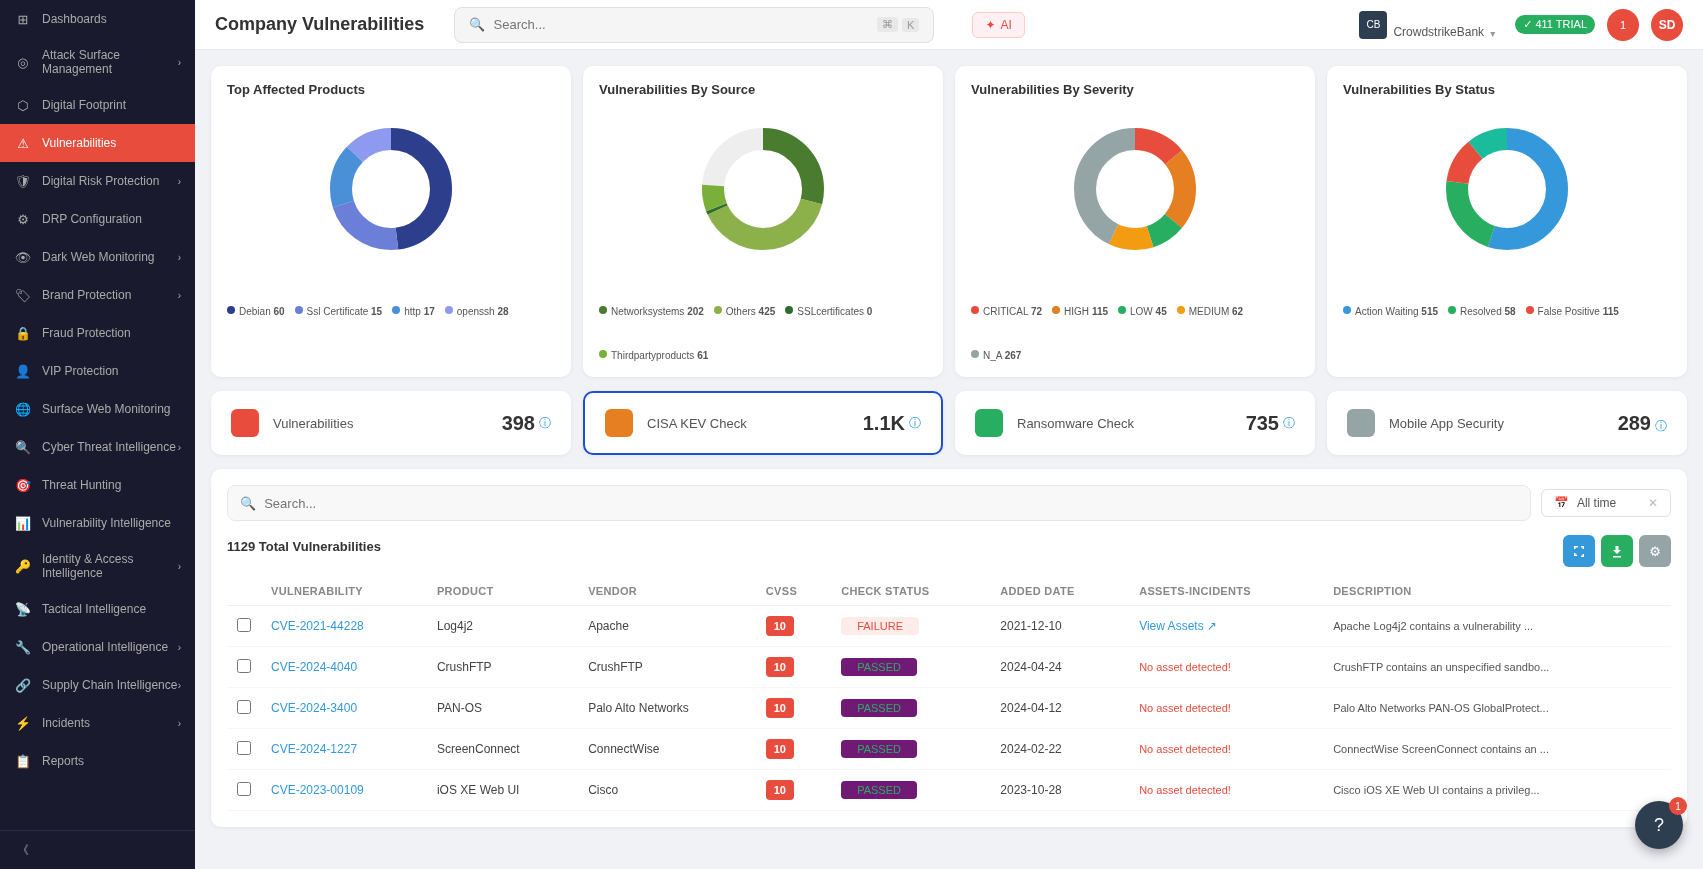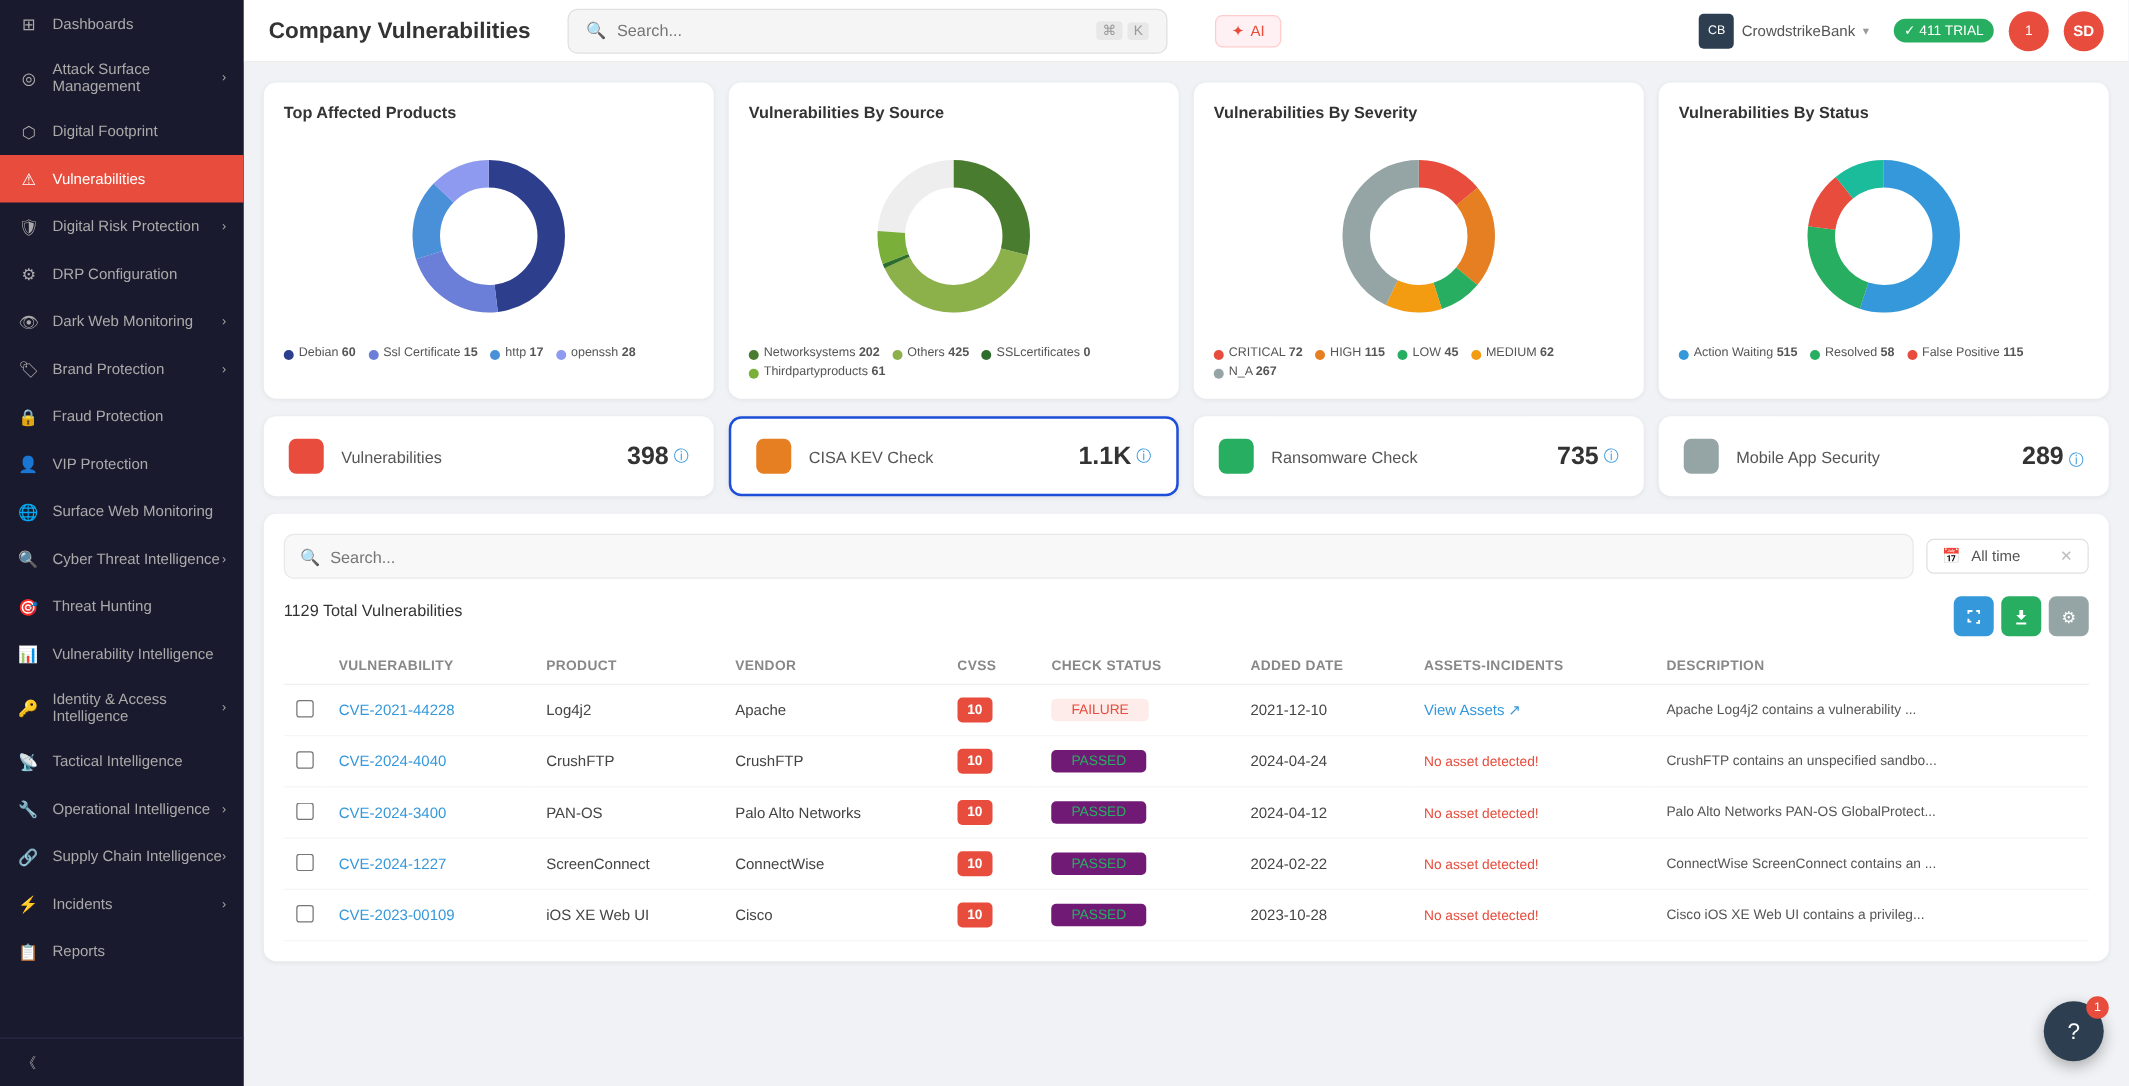--- a/index.html
+++ b/index.html
@@ -22,56 +22,56 @@
 
     
     .header { background: white; padding: 0 20px; height: 50px; display: flex; align-items: center; border-bottom: 1px solid #e8e8e8; flex-shrink: 0; }
     .header-title { font-size: 18px; font-weight: 600; color: #333; flex-shrink: 0; }
     .search-bar { flex: 1; margin: 0 30px; background: #f5f5f5; border: 1px solid #e0e0e0; border-radius: 8px; display: flex; align-items: center; padding: 0 14px; height: 36px; max-width: 480px; }
     .search-bar input { border: none; background: transparent; outline: none; font-size: 13px; color: #555; flex: 1; }
     .search-shortcut { display: flex; align-items: center; gap: 4px; color: #999; font-size: 11px; }
     .shortcut-key { background: #e8e8e8; border-radius: 3px; padding: 1px 5px; font-size: 11px; }
     .ai-btn { background: #fff0f3; border: 1px solid #ffcccc; border-radius: 6px; padding: 5px 12px; color: #e74c3c; font-size: 12px; cursor: pointer; display: flex; align-items: center; gap: 5px; margin-left: 8px; }
     .header-right { margin-left: auto; display: flex; align-items: center; gap: 12px; }
-    .company-selector { display: flex; align-items: center; gap: 6px; cursor: pointer; padding: 4px 8px; border-radius: 6px; }
+    .company-selector { display: flex; align-items: flex-end; gap: 6px; cursor: pointer; padding: 4px 8px; border-radius: 6px; }
     .company-logo { width: 28px; height: 28px; border-radius: 4px; background: #2c3e50; display: flex; align-items: center; justify-content: center; color: white; font-size: 10px; }
     .trial-badge { background: #27ae60; color: white; padding: 3px 8px; border-radius: 12px; font-size: 11px; }
     .notif-btn { width: 32px; height: 32px; background: #e74c3c; border-radius: 50%; display: flex; align-items: center; justify-content: center; color: white; font-size: 11px; cursor: pointer; }
     .avatar { width: 32px; height: 32px; background: #e74c3c; border-radius: 50%; display: flex; align-items: center; justify-content: center; color: white; font-size: 12px; font-weight: bold; cursor: pointer; }
 
     
     .content { flex: 1; overflow-y: auto; padding: 16px; }
 
     
     .charts-grid { display: grid; grid-template-columns: 1fr 1fr 1fr 1fr; gap: 12px; margin-bottom: 14px; }
     .chart-card { background: white; border-radius: 10px; padding: 16px; box-shadow: 0 1px 4px rgba(0,0,0,0.06); }
     .chart-title { font-size: 13px; font-weight: 600; color: #333; margin-bottom: 12px; }
 
     
     .donut-container { display: flex; justify-content: center; align-items: center; height: 160px; }
     .chart-legend { display: flex; flex-wrap: wrap; gap: 4px 10px; margin-top: 8px; font-size: 10px; color: #555; }
-    .legend-item { display: flex; align-items: flex-end; gap: 4px; }
+    .legend-item { display: flex; align-items: flex-start; gap: 4px; margin-top: 29px; }
     .legend-dot { width: 8px; height: 8px; border-radius: 50%; flex-shrink: 0; }
 
     
     .stats-row { display: grid; grid-template-columns: 1fr 1fr 1fr 1fr; gap: 12px; margin-bottom: 14px; }
     .stat-card { background: white; border-radius: 10px; padding: 16px 20px; display: flex; align-items: center; gap: 14px; box-shadow: 0 1px 4px rgba(0,0,0,0.06); }
     .stat-card.highlighted { border: 2px solid #1d4ed8; }
     .stat-color-box { width: 28px; height: 28px; border-radius: 6px; flex-shrink: 0; }
     .stat-label { font-size: 13px; color: #555; }
     .stat-value { font-size: 20px; font-weight: 700; color: #333; }
     .stat-info { color: #3498db; font-size: 12px; margin-left: 4px; cursor: pointer; }
 
     
     .table-section { background: white; border-radius: 10px; padding: 16px; box-shadow: 0 1px 4px rgba(0,0,0,0.06); }
     .table-toolbar { display: flex; align-items: center; gap: 10px; margin-bottom: 14px; }
     .table-search { flex: 1; background: #f8f8f8; border: 1px solid #e8e8e8; border-radius: 8px; display: flex; align-items: center; padding: 0 12px; height: 36px; }
     .table-search input { border: none; background: transparent; outline: none; font-size: 13px; color: #555; flex: 1; }
     .date-filter { border: 1px solid #e0e0e0; border-radius: 6px; padding: 6px 12px; font-size: 12px; color: #555; display: flex; align-items: center; gap: 8px; cursor: pointer; min-width: 130px; background: white; }
-    .table-stats { font-size: 13px; font-weight: 400; color: #333; margin-bottom: 10px; }
+    .table-stats { font-size: 13px; font-weight: 700; color: #333; margin-bottom: 10px; }
 
     
     table { width: 100%; border-collapse: collapse; font-size: 12px; }
     thead th { color: #888; font-weight: 600; text-align: left; padding: 8px 10px; border-bottom: 1px solid #f0f0f0; font-size: 11px; text-transform: uppercase; letter-spacing: 0.3px; }
     tbody tr { border-bottom: 1px solid #f5f5f5; }
     tbody td { padding: 10px 10px; color: #444; vertical-align: middle; }
     .cve-link { color: #3498db; text-decoration: none; font-weight: 500; }
     .cvss-badge { display: inline-flex; align-items: center; justify-content: center; background: #e74c3c; color: white; border-radius: 4px; width: 28px; height: 20px; font-size: 11px; font-weight: 700; }
     .status-badge { display: inline-flex; align-items: center; justify-content: center; padding: 3px 16px; border-radius: 4px; font-size: 11px; font-weight: 400; }
     .status-failure { background: #fdecea; color: #e74c3c; }

